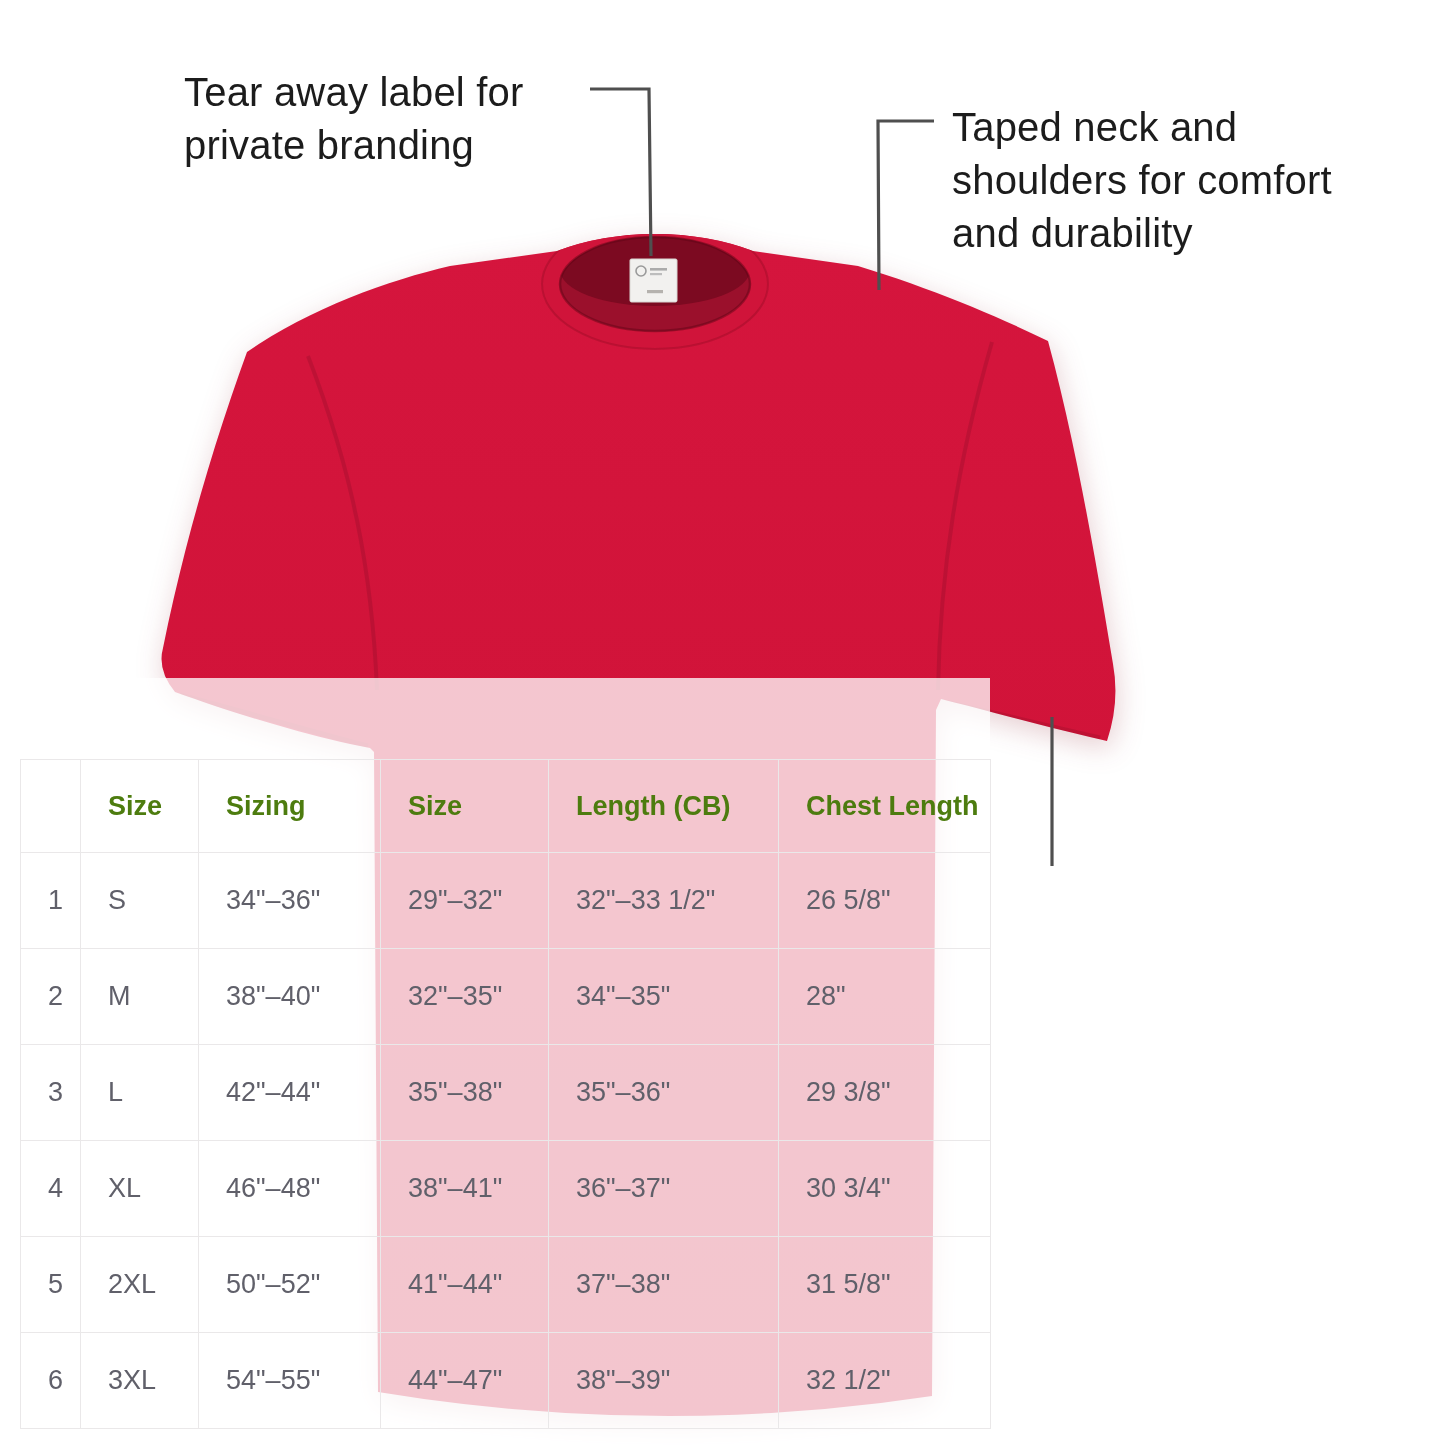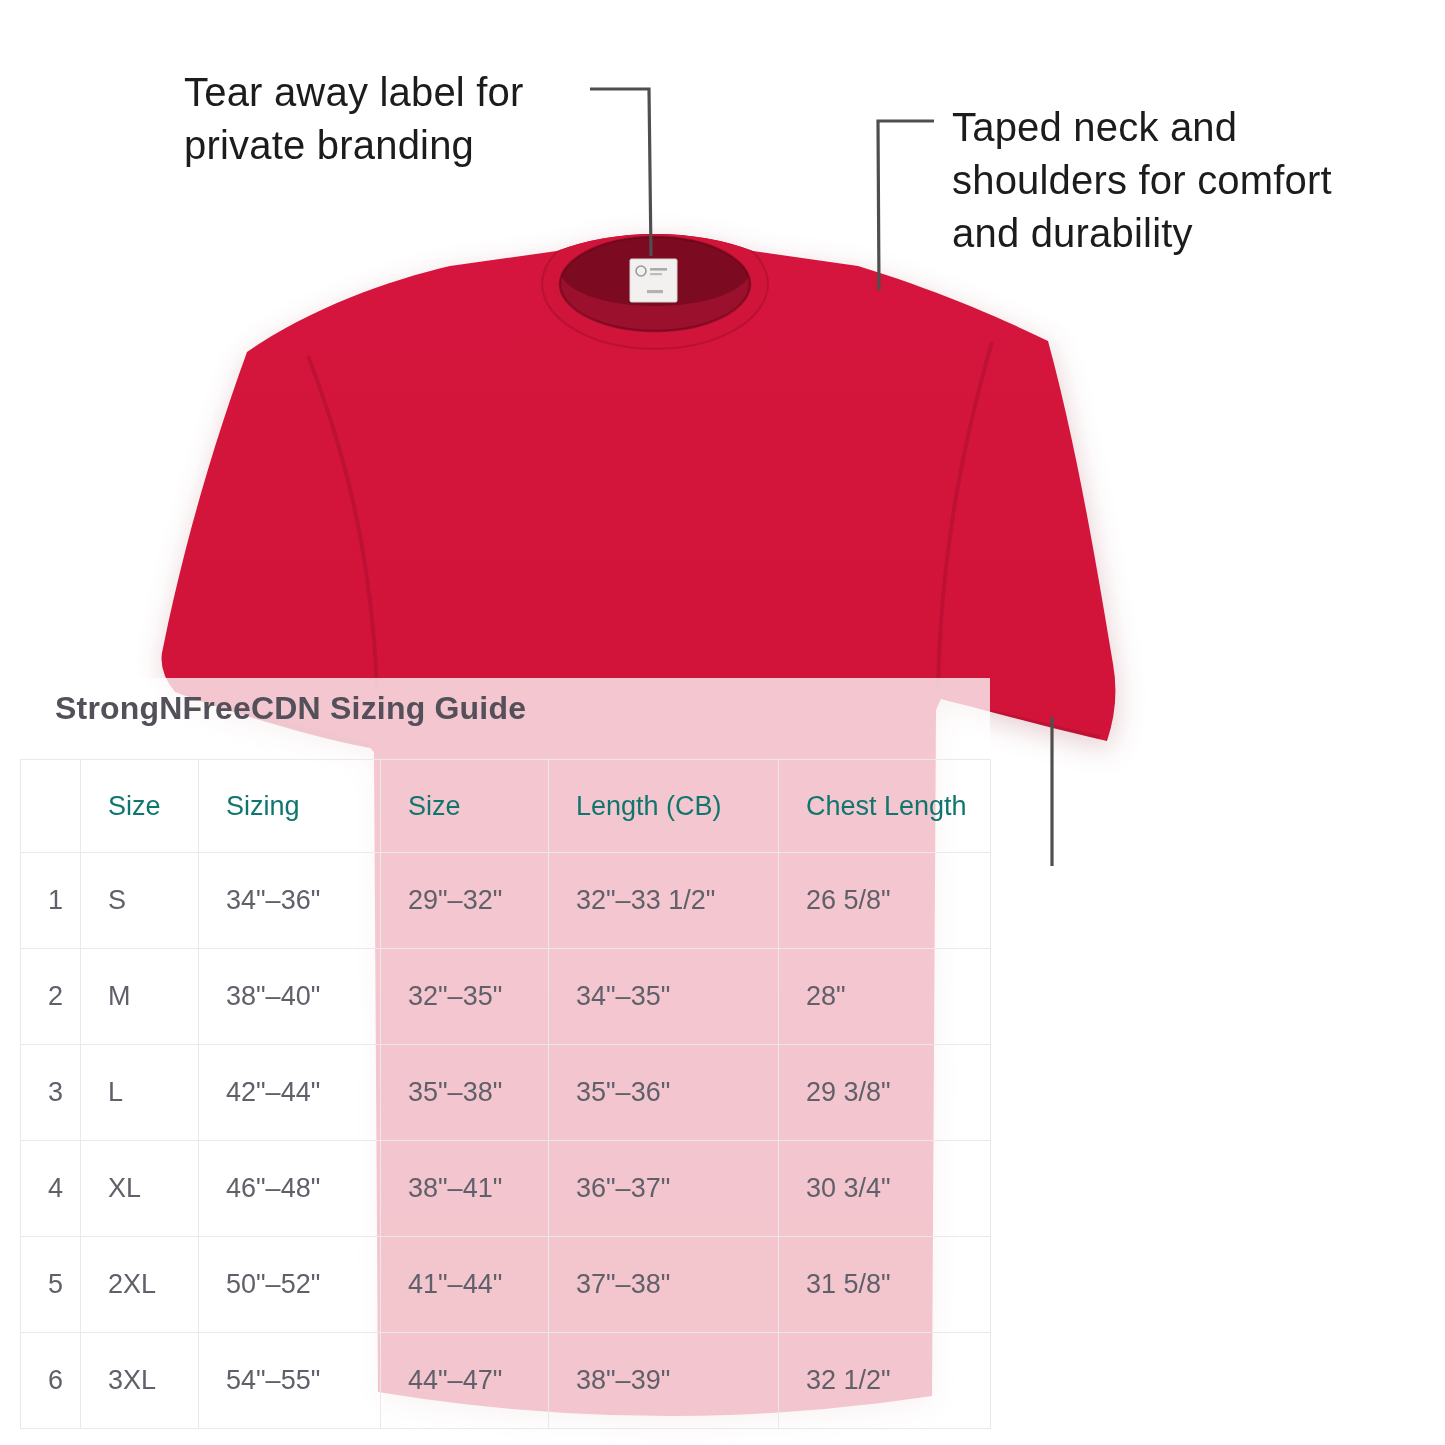--- a/index.html
+++ b/index.html
@@ -21,21 +21,21 @@
     font-size:32px;font-weight:bold;color:#53505a;letter-spacing:0.2px;
   }
   table.sizing{
     position:absolute;left:20px;top:759px;z-index:3;
     width:970px;table-layout:fixed;border-collapse:collapse;
   }
   table.sizing td,table.sizing th{
     border:1px solid #eae8e9;vertical-align:middle;text-align:left;
     padding:0 0 0 27px;overflow:hidden;white-space:nowrap;
   }
-  table.sizing tr.head th{height:92px;font-size:27px;font-weight:normal;color:#0f766e;}
+  table.sizing tr.head th{height:92px;font-size:27px;font-weight:bold;color:#4d7c0f;}
   table.sizing tr.body td{height:95px;font-size:27px;color:#60606a;}
   table.sizing td.rownum{color:#6e6e74;font-size:26px;}
   
   #callout-lines{position:absolute;left:0;top:0;z-index:4;}
   .callout{
     position:absolute;z-index:5;color:#1c1c1c;font-size:40px;line-height:53px;
     white-space:pre-line;letter-spacing:0.2px;
   }
   .callout.c1{left:184px;top:66px;}
   .callout.c2{left:952px;top:101px;}
@@ -91,21 +91,20 @@
       </g>
 
       <ellipse cx="655" cy="284" rx="104" ry="56" fill="none" stroke="#d0143a" stroke-width="17"></ellipse>
       <ellipse cx="655" cy="284" rx="95" ry="47" fill="none" stroke="rgba(90,5,20,0.45)" stroke-width="2.5"></ellipse>
       <ellipse cx="655" cy="284" rx="113" ry="65" fill="none" stroke="rgba(130,10,30,0.30)" stroke-width="2"></ellipse>
     </g>
   </svg>
 
   <div class="overlay"></div>
 
-  <div class="sizing-title">StrongNFreeCDN Sizing Guide</div>
 
   <table class="sizing">
     <colgroup>
       <col style="width:60px">
         <col style="width:118px">
         <col style="width:182px">
       <col style="width:168px">
         <col style="width:230px">
         <col style="width:212px">
     </colgroup>

